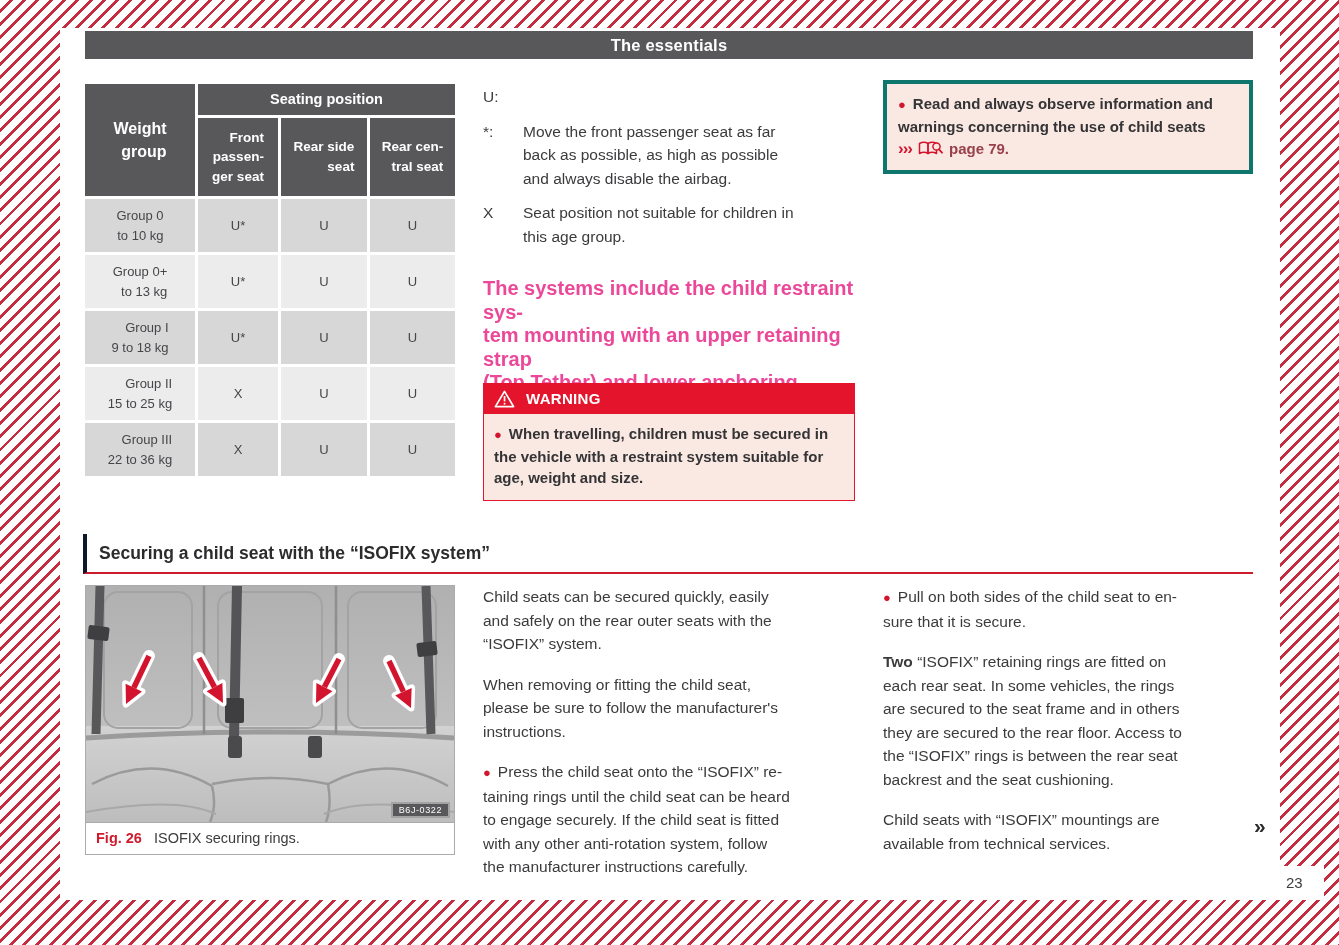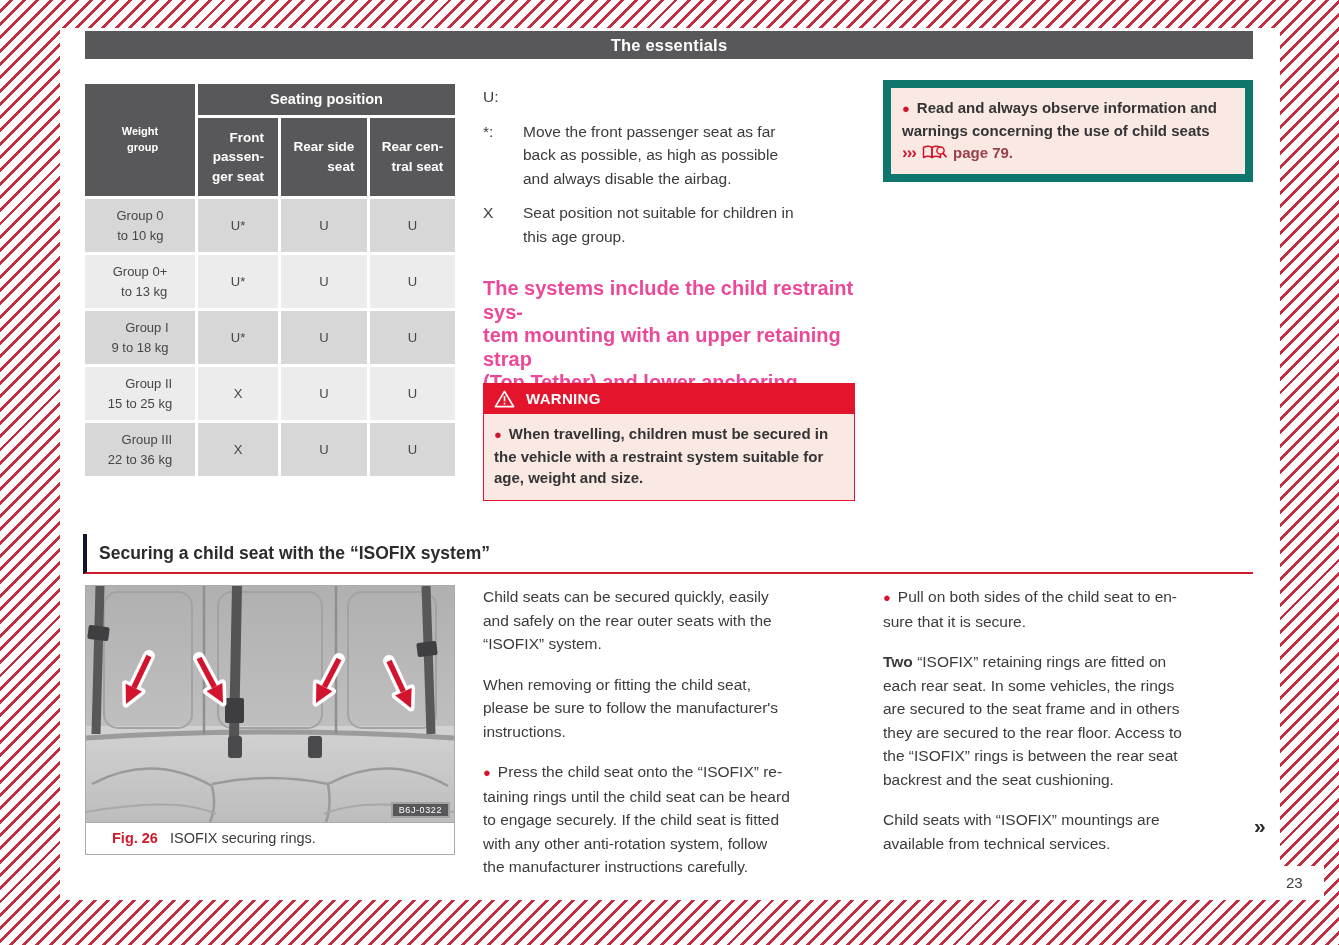--- a/index.html
+++ b/index.html
@@ -25,21 +25,21 @@
     letter-spacing:0.2px;
   }
   
   .ctable{
     position:absolute;left:25px;top:56px;width:370px;
     display:grid;grid-template-columns:110px 80px 86px 85px;
     grid-template-rows:31px 78px 53px 53px 53px 53px 53px;gap:3px;
   }
   .cell{display:flex;align-items:center;justify-content:center;text-align:right;white-space:pre-line;}
   .th{background:#58585b;color:#fff;font-weight:bold;font-size:13.5px;line-height:1.45;}
-  .corner{grid-area:1/1/3/2;font-size:11px;}
+  .corner{grid-area:1/1/3/2;font-size:16px;}
   .grouphead{grid-area:1/2/2/5;font-size:14.5px;}
   .td{font-size:13px;color:#46464a;line-height:1.5;}
   .dark{background:#d7d7d7;}
   .lite{background:#ececec;}
   
   .legend{position:absolute;left:423px;top:57px;width:372px;}
   .legitem{display:grid;grid-template-columns:40px 1fr;margin-bottom:11px;
     font-size:15.5px;color:#3b3b3d;line-height:23.5px;}
   .pre{white-space:pre-line;}
   
@@ -52,41 +52,41 @@
   .dot{color:#d3142e;font-size:13px;margin-right:7px;}
   .lead{font-weight:bold;}
   
   .warnbox{position:absolute;left:423px;top:355px;width:372px;}
   .warnhead{background:#e3142b;color:#fff;font-weight:bold;font-size:15px;height:31px;
     display:flex;align-items:center;padding-left:11px;gap:11px;letter-spacing:0.3px;}
   .warnbody{background:#fae8e2;border:1px solid #e3142b;border-top:none;
     padding:9px 10px 11px 10px;font-weight:bold;font-size:15px;line-height:21.5px;color:#343436;white-space:normal;}
   
   .notebox{position:absolute;left:823px;top:52px;width:370px;box-sizing:border-box;
-    background:#fae8e2;border:8px solid #0f766e;padding:9px 11px 10px 11px;
+    background:#fae8e2;border:4px solid #0f766e;padding:9px 11px 10px 11px;
     font-weight:bold;font-size:15px;line-height:21.5px;color:#343436;}
   .refline{display:flex;align-items:center;gap:6px;margin-top:1px;}
   .chev{color:#d3142e;font-weight:bold;font-size:17px;letter-spacing:-1px;}
   .pageref{color:#98414b;font-weight:bold;}
   
   .sect{
     position:absolute;left:23px;top:506px;width:1170px;height:40px;box-sizing:border-box;
     border-left:4px solid #0f172a;border-bottom:2px solid #cf1b2e;
     display:flex;align-items:center;padding-left:12px;
     font-weight:bold;font-size:17.5px;color:#2c2c2e;
   }
   
   .figure{position:absolute;left:25px;top:557px;width:370px;box-sizing:border-box;
     border:1px solid #ababab;background:#fff;}
   .figimg{position:relative;width:368px;height:236px;overflow:hidden;}
   .figimg svg{display:block;}
   .figcode{position:absolute;right:4px;bottom:4px;background:#58585b;border:2px solid #a3a3a3;
     color:#fff;font-size:9px;padding:1px 6px;letter-spacing:0.6px;}
   .figcap{border-top:1px solid #ababab;padding:7px 10px 8px 10px;font-size:14.5px;color:#3c3c3e;}
-  .figlabel{color:#cf1b2e;font-weight:bold;margin-right:12px;margin-left:16px;}
+  .figlabel{color:#cf1b2e;font-weight:bold;margin-right:12px;}
   
   .cont{position:absolute;left:1194px;top:786px;font-size:21px;font-weight:bold;color:#2c2c2e;}
 </style>
 </head>
 <body>
 
 <div class="page">
 
   <div class="headerbar">
     <span>The essentials</span>

